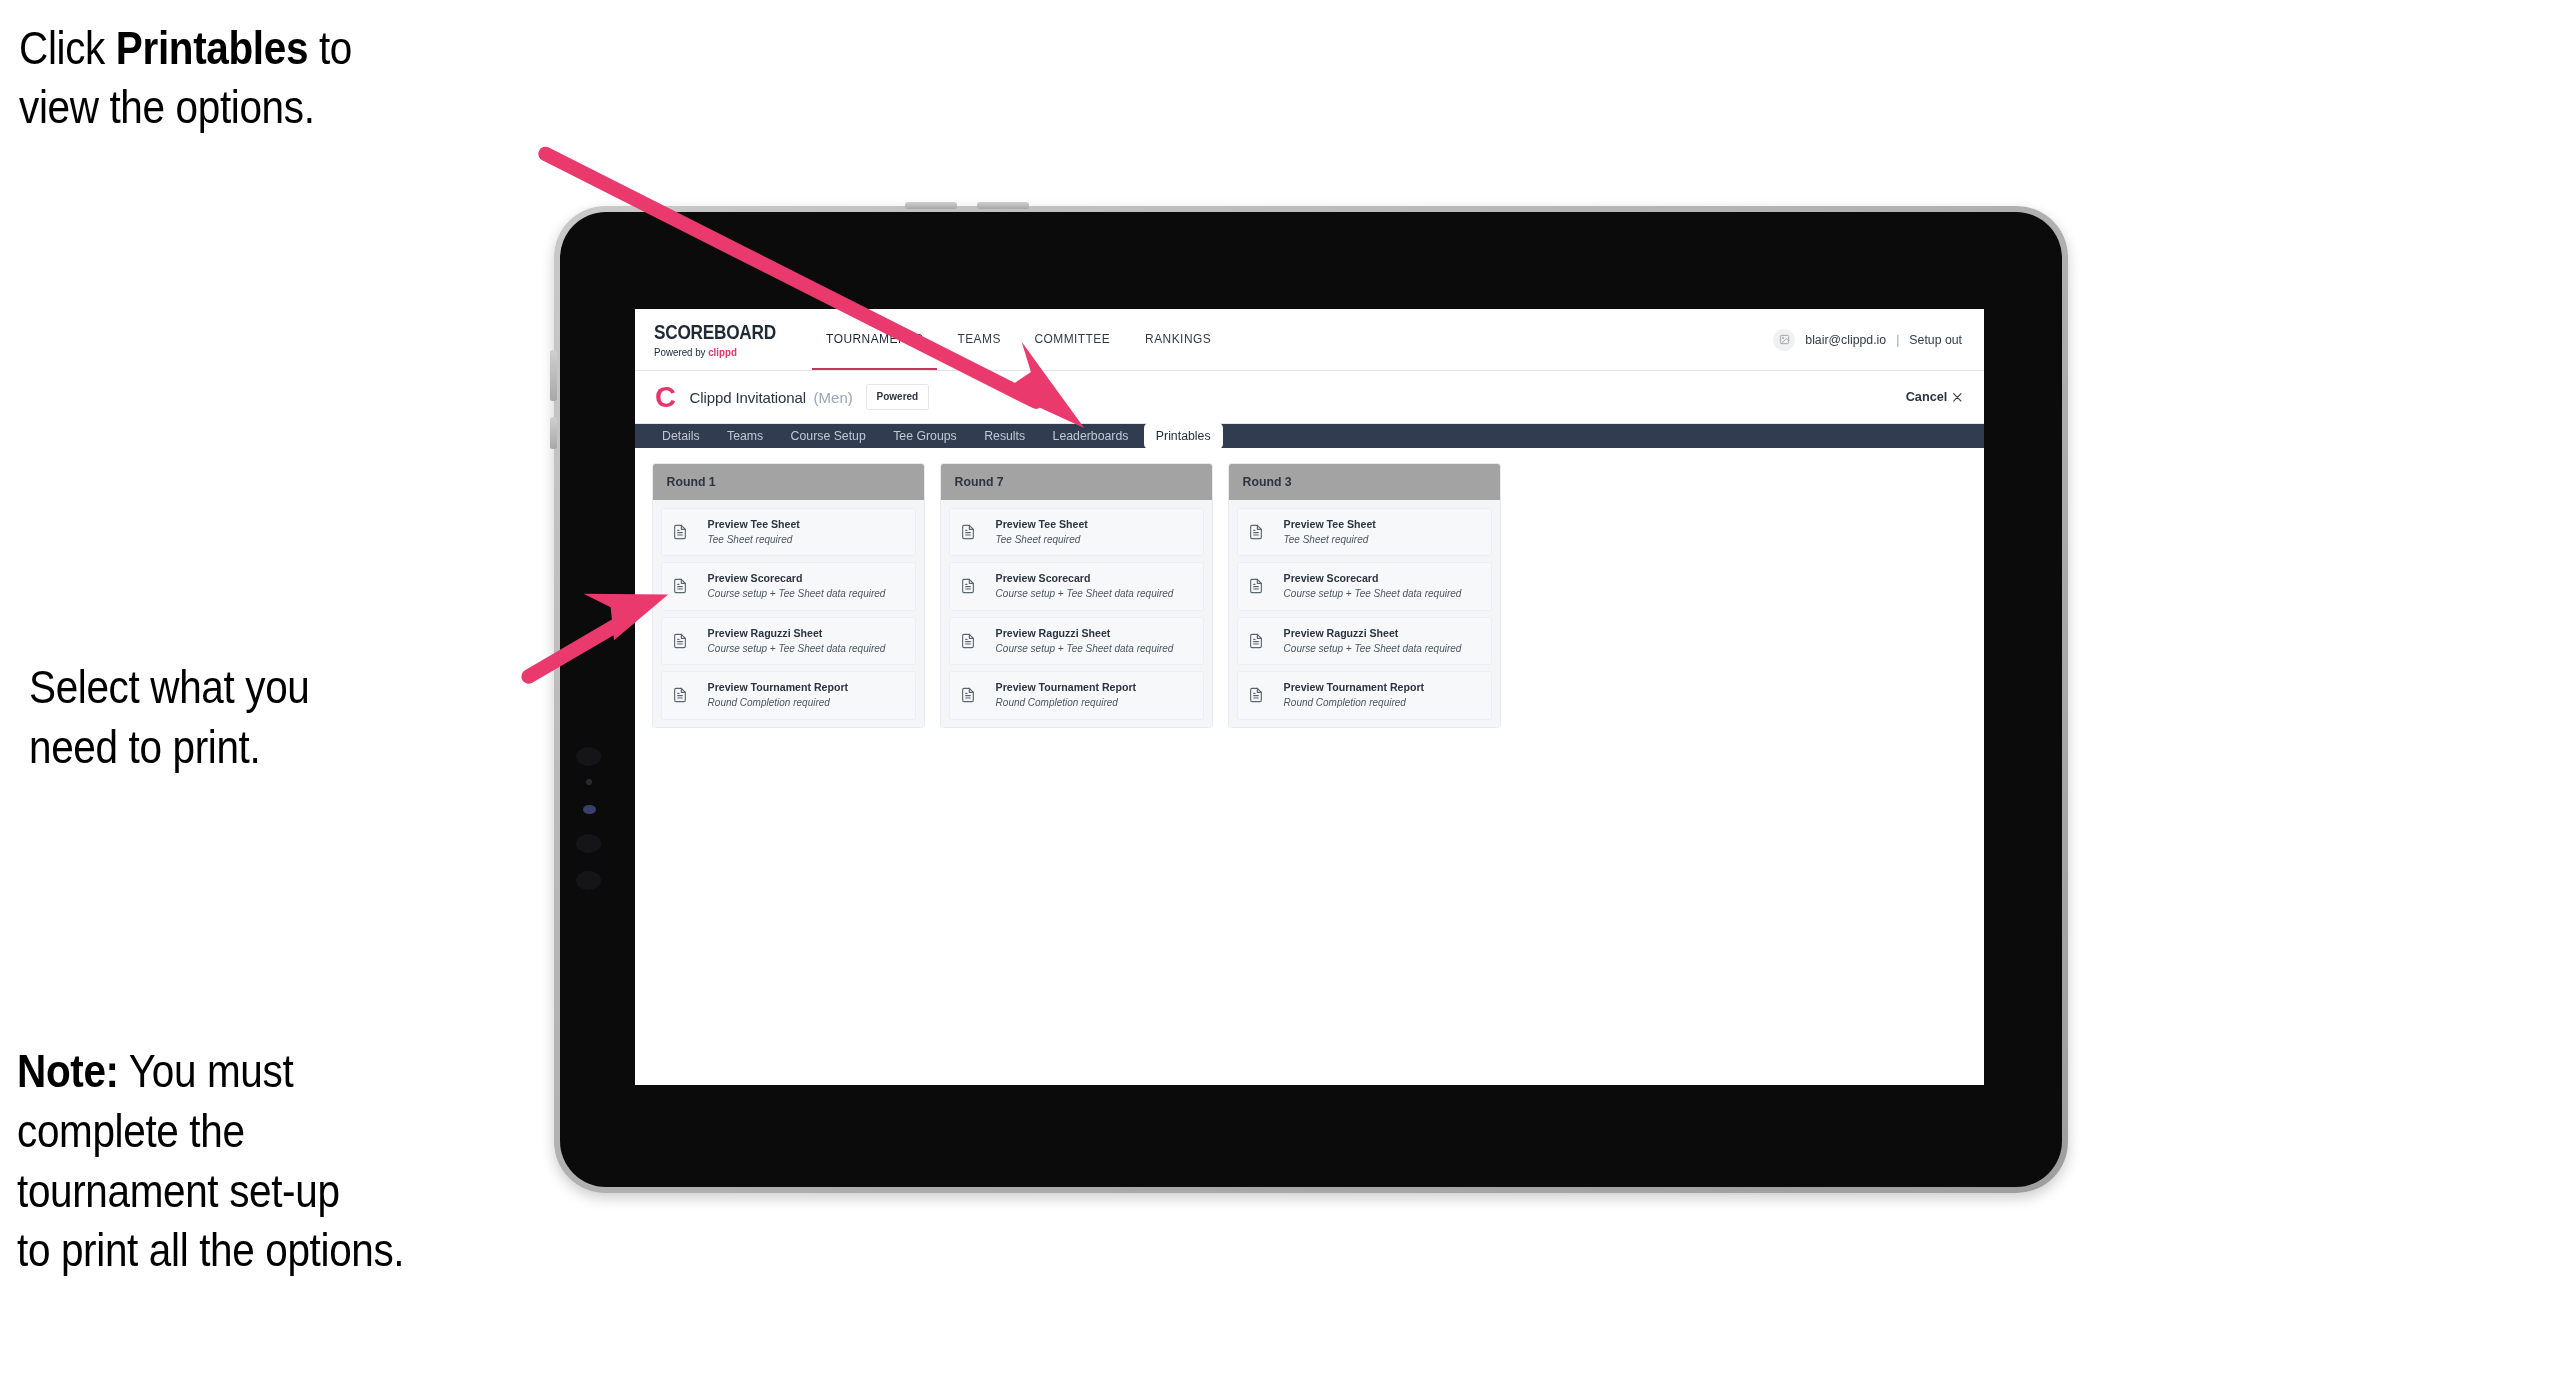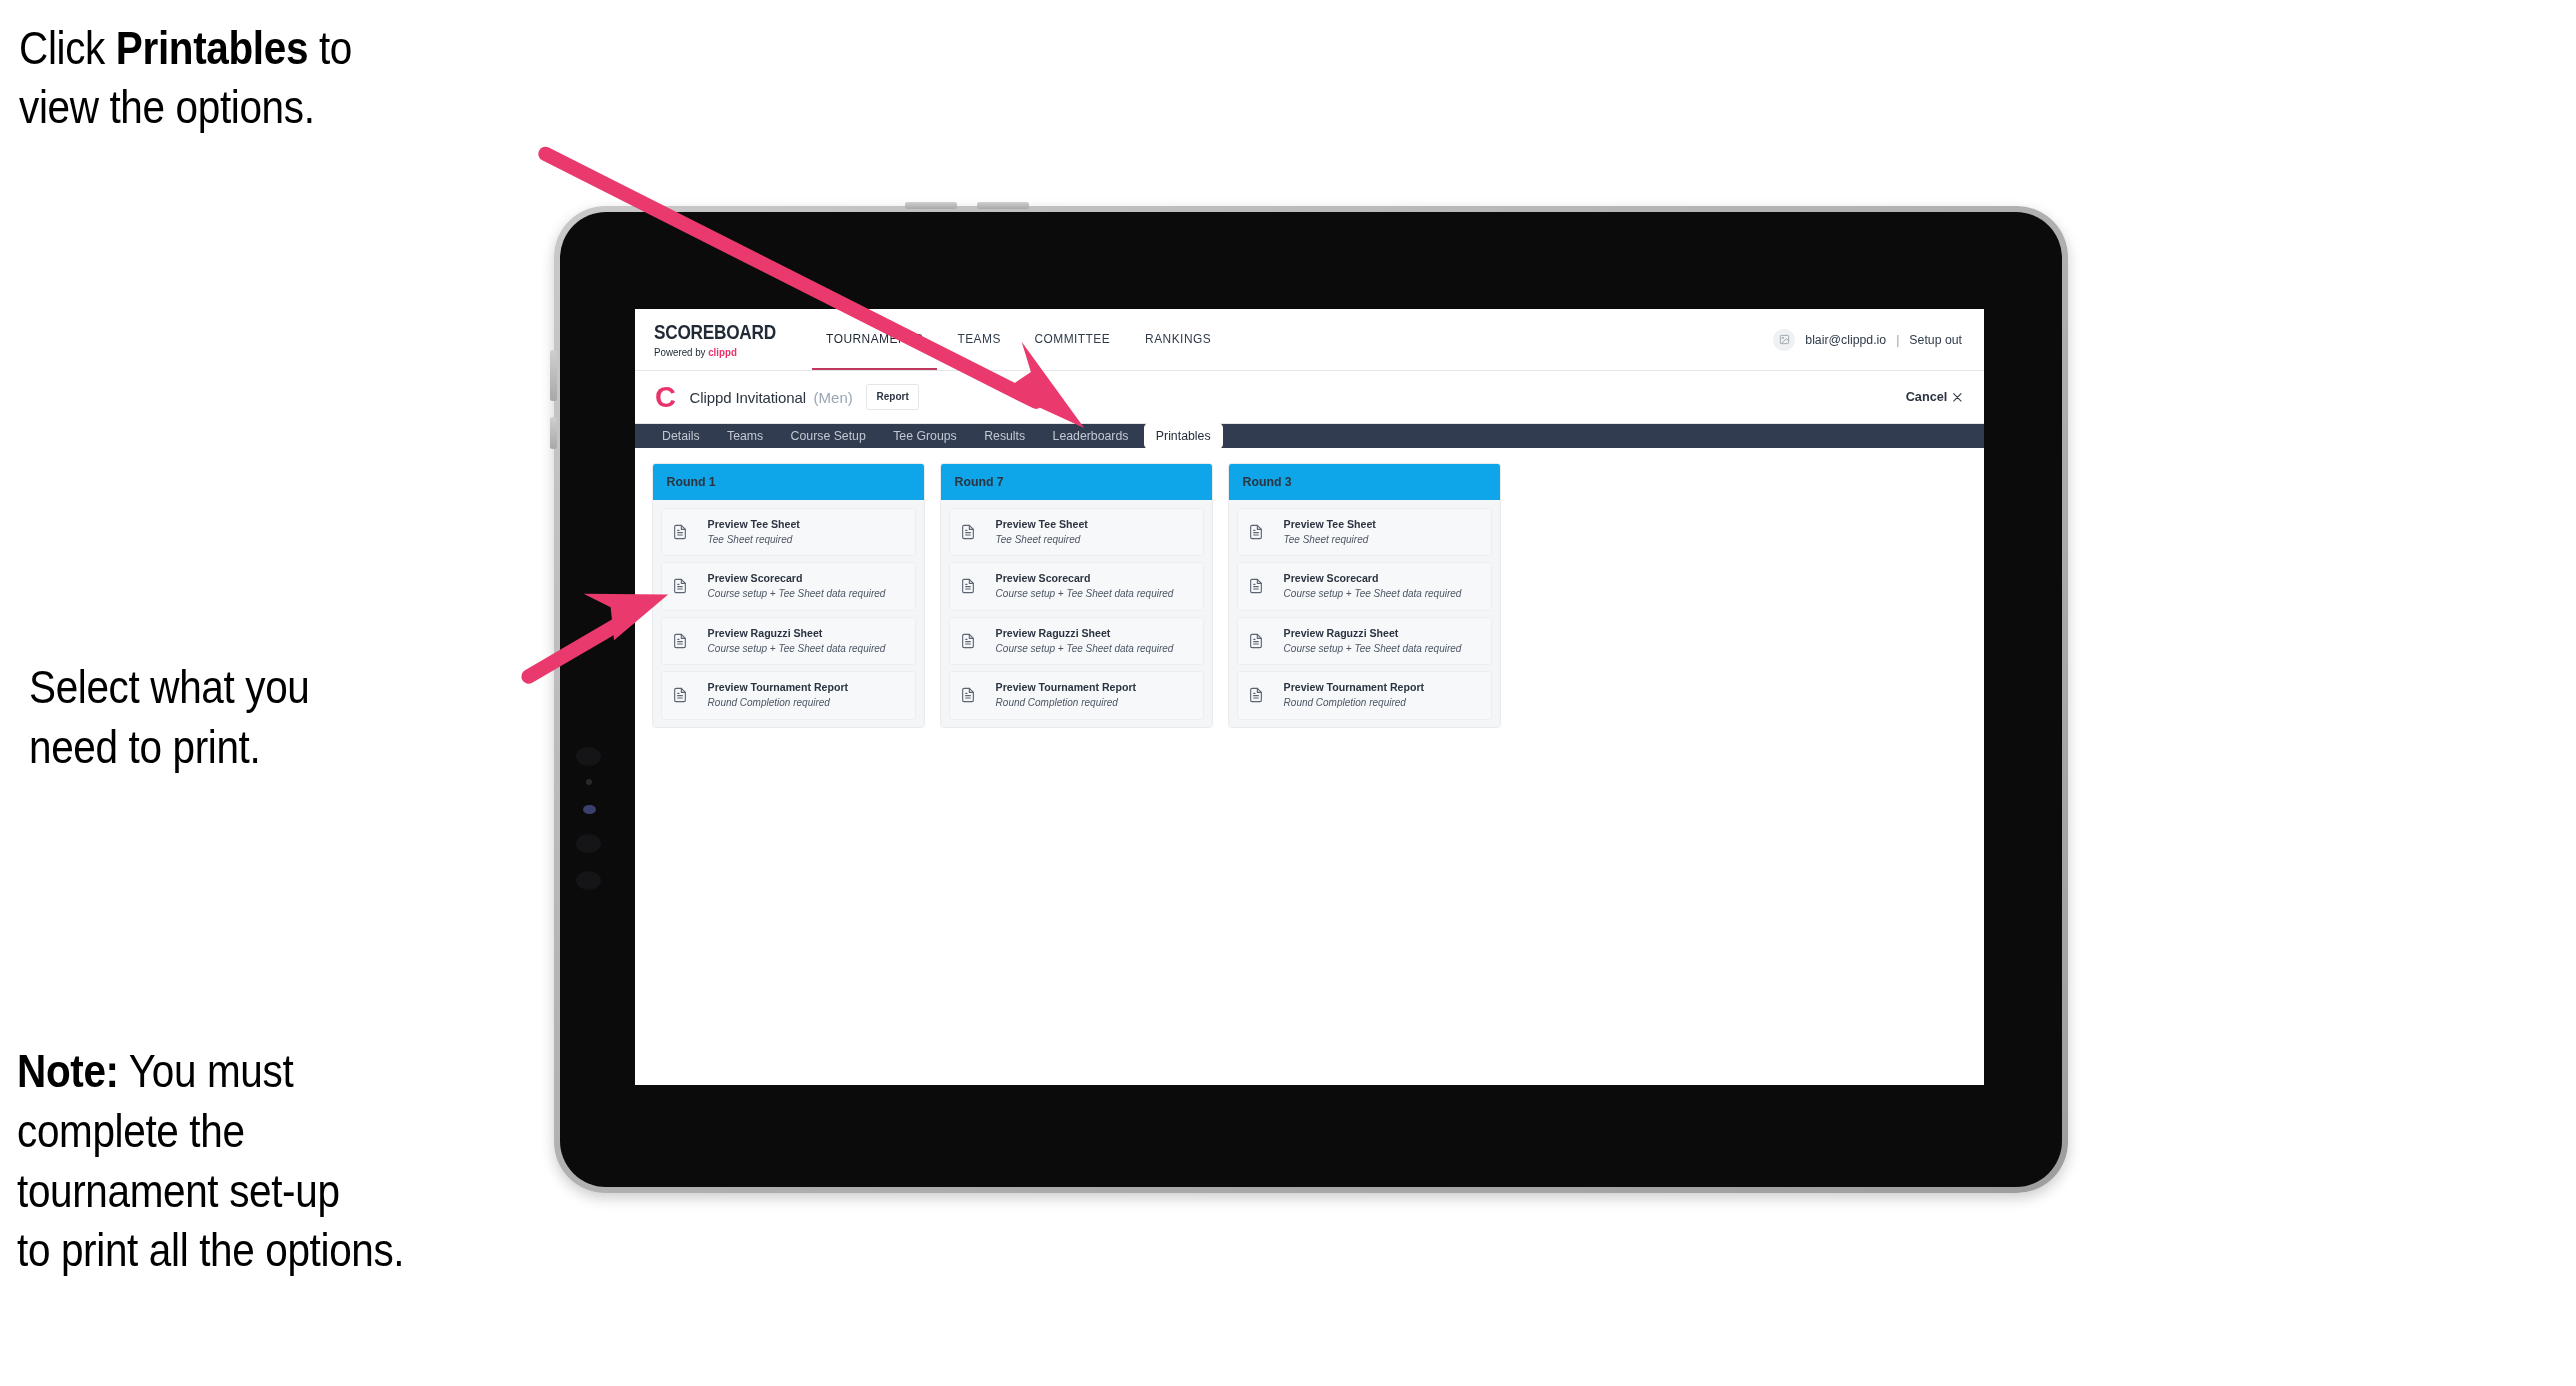--- a/index.html
+++ b/index.html
@@ -256,21 +256,21 @@
     border: 0.8px solid #e8eaed;
     border-radius: 3.4px;
     background: #ffffff;
     overflow: hidden;
   }
   .round-head {
     padding: 11px 13.5px;
     font-size: 12.3px;
     font-weight: 700;
     color: #2b3440;
-    background: #0ea5e9;
+    background: #a3a3a3;
   }
   .round-body {
     background: #f4f5f7;
     padding: 7.6px;
   }
   .doc-row {
     display: flex;
     align-items: center;
     gap: 20px;
     background: #f7f8fa;
@@ -361,21 +361,21 @@
         <span class="user-email">blair@clippd.io</span>
         <span class="sep-pipe">|</span>
         <span class="signout">Setup out</span>
       </div>
     </div>
 
     <div class="tourn-bar">
       <div class="c-logo">C</div>
       <div class="tourn-name">Clippd Invitational</div>
       <div class="tourn-gender">(Men)</div>
-      <div class="pill-hosting">Report</div>
+      <div class="pill-hosting">Powered</div>
       <div class="cancel-btn">
         <span>Cancel</span>
         <svg width="12.7" height="12.7" viewBox="0 0 24 24" fill="none" stroke="#2b3440" stroke-width="2" stroke-linecap="round">
           <path d="M5 5l14 14M19 5L5 19"></path>
         </svg>
       </div>
     </div>
 
     <div class="tabstrip">
       <div class="tab">Details</div>

